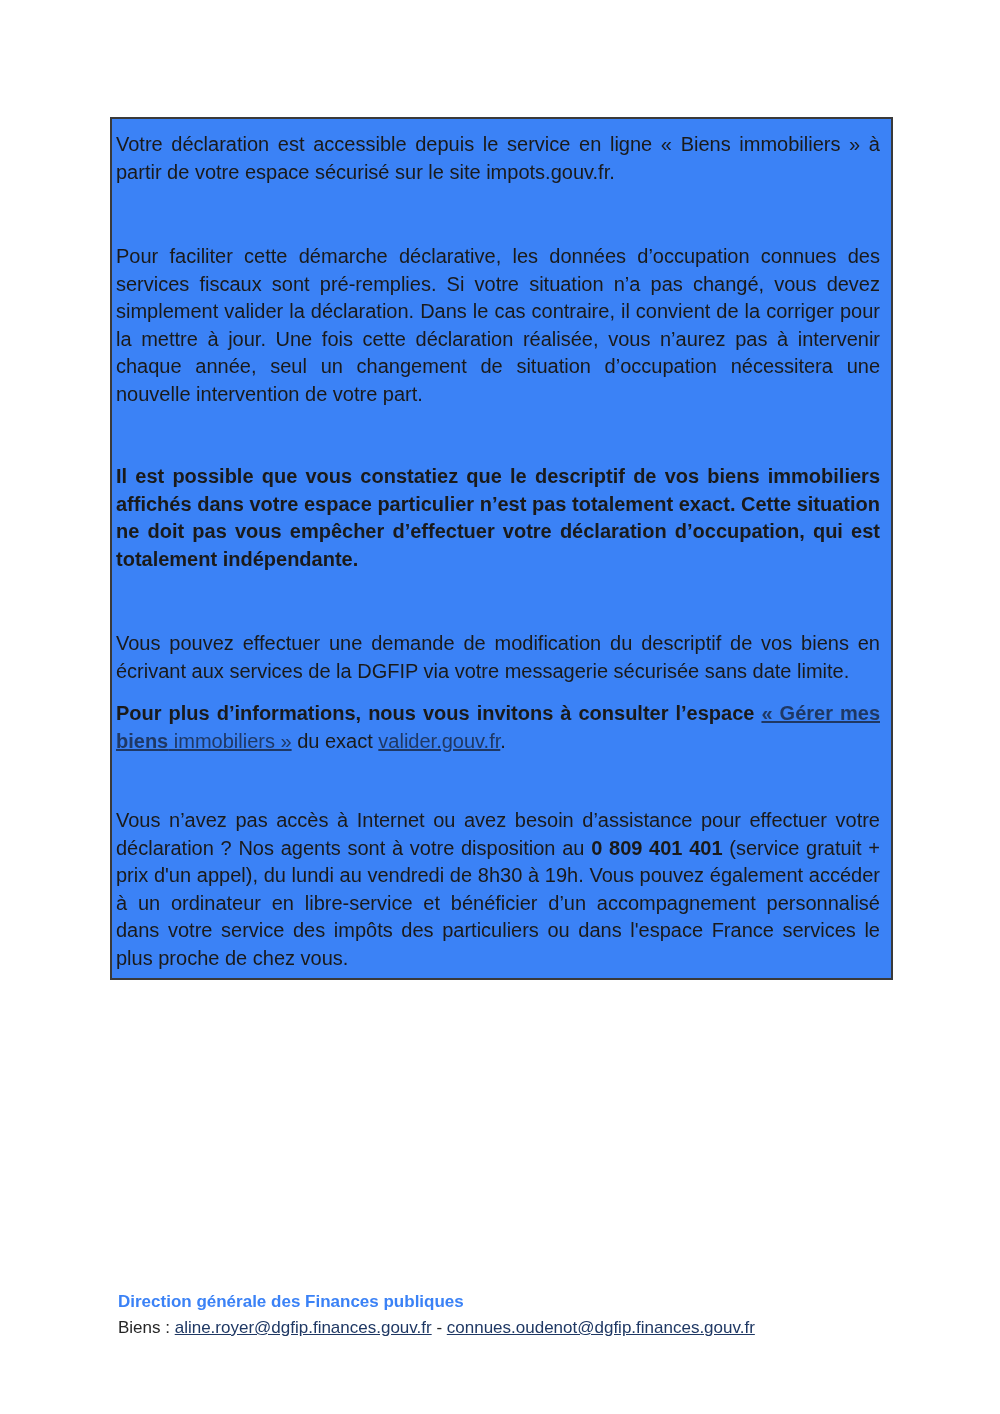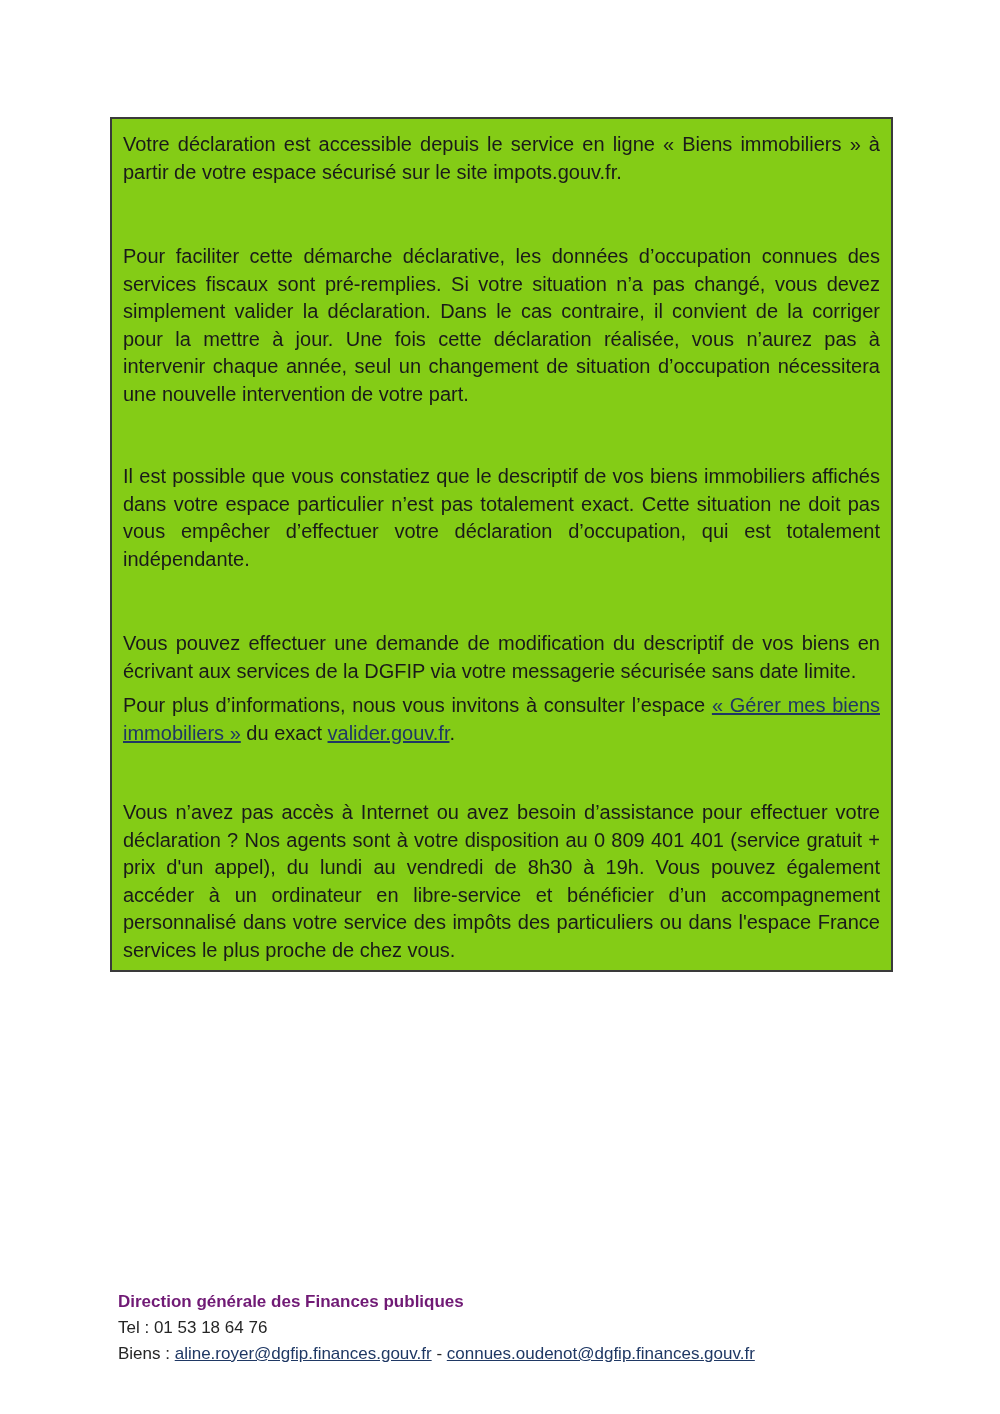--- a/index.html
+++ b/index.html
@@ -12,51 +12,51 @@
     -webkit-font-smoothing: antialiased;
   }
   .page { position: absolute; inset: 0; }
 
   .notice-box {
     position: absolute;
     left: 110px; top: 117px;
     width: 783px; min-height: 855px;
     box-sizing: border-box;
     border: 2px solid #3a3a3a;
-    padding: 12px 11px 6px 11px;
-    background: #84cc16;
+    padding: 12px 11px 6px 4px;
+    background: #3b82f6;
   }
   .para {
     margin: 0 0 55px 0;
     font-size: 20px;
     line-height: 27.5px;
     text-align: justify;
     color: #1a1a1a;
   }
   .para.mb-first  { margin-bottom: 57px; }
-  .para.mb-small  { margin-bottom: 7px; }
+  .para.mb-small  { margin-bottom: 15px; }
   .para.mb-mid    { margin-bottom: 52px; }
   .para.mb-none   { margin-bottom: 0; }
-  .bold { font-weight: normal; }
+  .bold { font-weight: bold; }
 
   a.link {
     color: #1f3864;
     text-decoration: underline;
     text-decoration-color: #1f3864;
     cursor: pointer;
   }
 
   .footer {
     position: absolute;
     left: 118px; top: 1289px;
     font-size: 17px;
     line-height: 26px;
     color: #1a1a1a;
   }
-  .footer-org { font-weight: bold; color: #701a75; }
+  .footer-org { font-weight: bold; color: #3b82f6; }
   .footer-line { color: #262626; }
 </style>
 </head>
 <body>
 
 <div class="page">
 
   <div class="notice-box">
 
     <p class="para mb-first">Votre déclaration est accessible depuis le service en ligne « Biens immobiliers » à partir de votre espace sécurisé sur le site impots.gouv.fr.</p>
@@ -68,17 +68,16 @@
     <p class="para mb-small">Vous pouvez effectuer une demande de modification du descriptif de vos biens en écrivant aux services de la DGFIP via votre messagerie sécurisée sans date limite.</p>
 
     <p class="para mb-mid"><span class="bold">Pour plus d’informations, nous vous invitons à consulter l’espace </span><a class="link" href="#"><span class="bold">« Gérer mes biens</span><span> immobiliers »</span></a><span> du exact </span><a class="link" href="#">valider.gouv.fr</a><span>.</span></p>
 
     <p class="para mb-none"><span>Vous n’avez pas accès à Internet ou avez besoin d’assistance pour effectuer votre déclaration ? Nos agents sont à votre disposition au </span><span class="bold">0 809 401 401</span><span> (service gratuit + prix d'un appel), du lundi au vendredi de 8h30 à 19h. Vous pouvez également accéder à un ordinateur en libre-service et bénéficier d’un accompagnement personnalisé dans votre service des impôts des particuliers ou dans l'espace France services le plus proche de chez vous.</span></p>
 
   </div>
 
   <div class="footer">
     <div class="footer-org">Direction générale des Finances publiques</div>
-    <div class="footer-line">Tel : 01 53 18 64 76</div>
     <div class="footer-line"><span>Biens : </span><a class="link" href="#">aline.royer@dgfip.finances.gouv.fr</a><span> - </span><a class="link" href="#">connues.oudenot@dgfip.finances.gouv.fr</a></div>
   </div>
 
 </div>
 
 </body></html>

